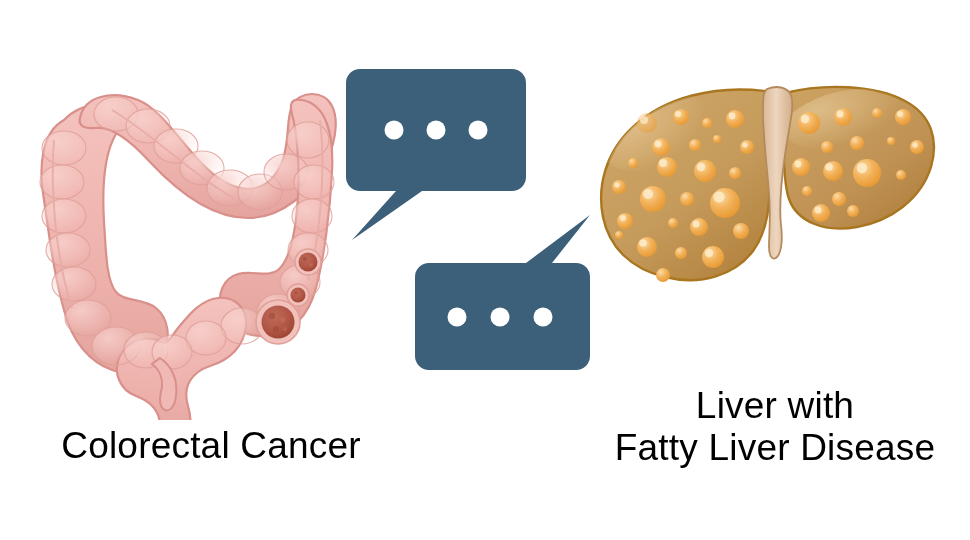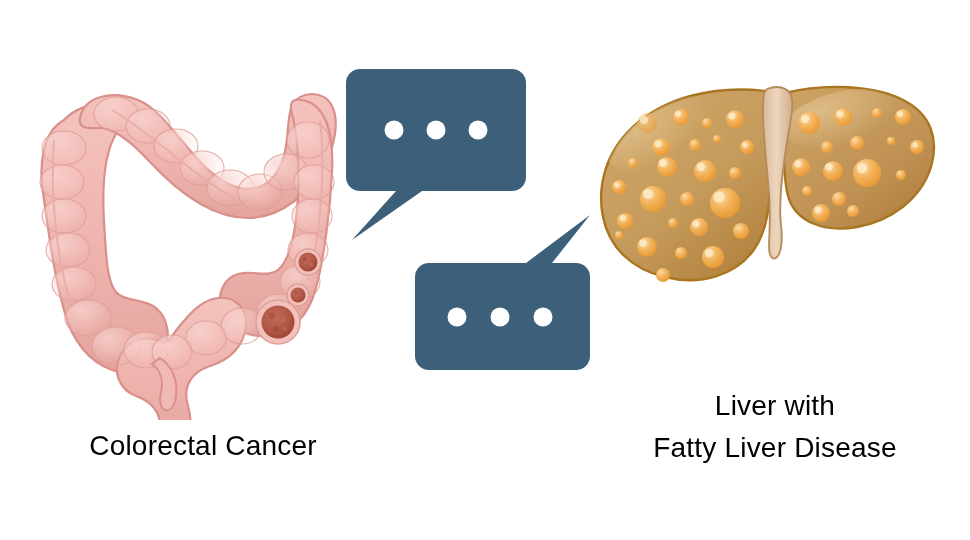--- a/index.html
+++ b/index.html
@@ -22,28 +22,28 @@
     position: absolute;
   }
   #colon-figure { left: 20px; top: 70px; width: 330px; height: 350px; }
   #liver-figure { left: 595px; top: 75px; width: 350px; height: 240px; }
   #bubble-1 { left: 330px; top: 55px; width: 215px; height: 195px; }
   #bubble-2 { left: 400px; top: 205px; width: 205px; height: 180px; }
 
   .caption {
     position: absolute;
     font-family: "Liberation Sans", sans-serif;
-    font-size: 28px;
+    font-size: 37px;
     line-height: 42px;
     color: #000000;
     white-space: pre-line;
     letter-spacing: 0.2px;
   }
   #caption-colorectal {
-    left: 8px;
+    left: 16px;
     top: 425px;
     width: 390px;
     text-align: center;
   }
   #caption-liver {
     left: 580px;
     top: 385px;
     width: 390px;
     text-align: center;
   }

